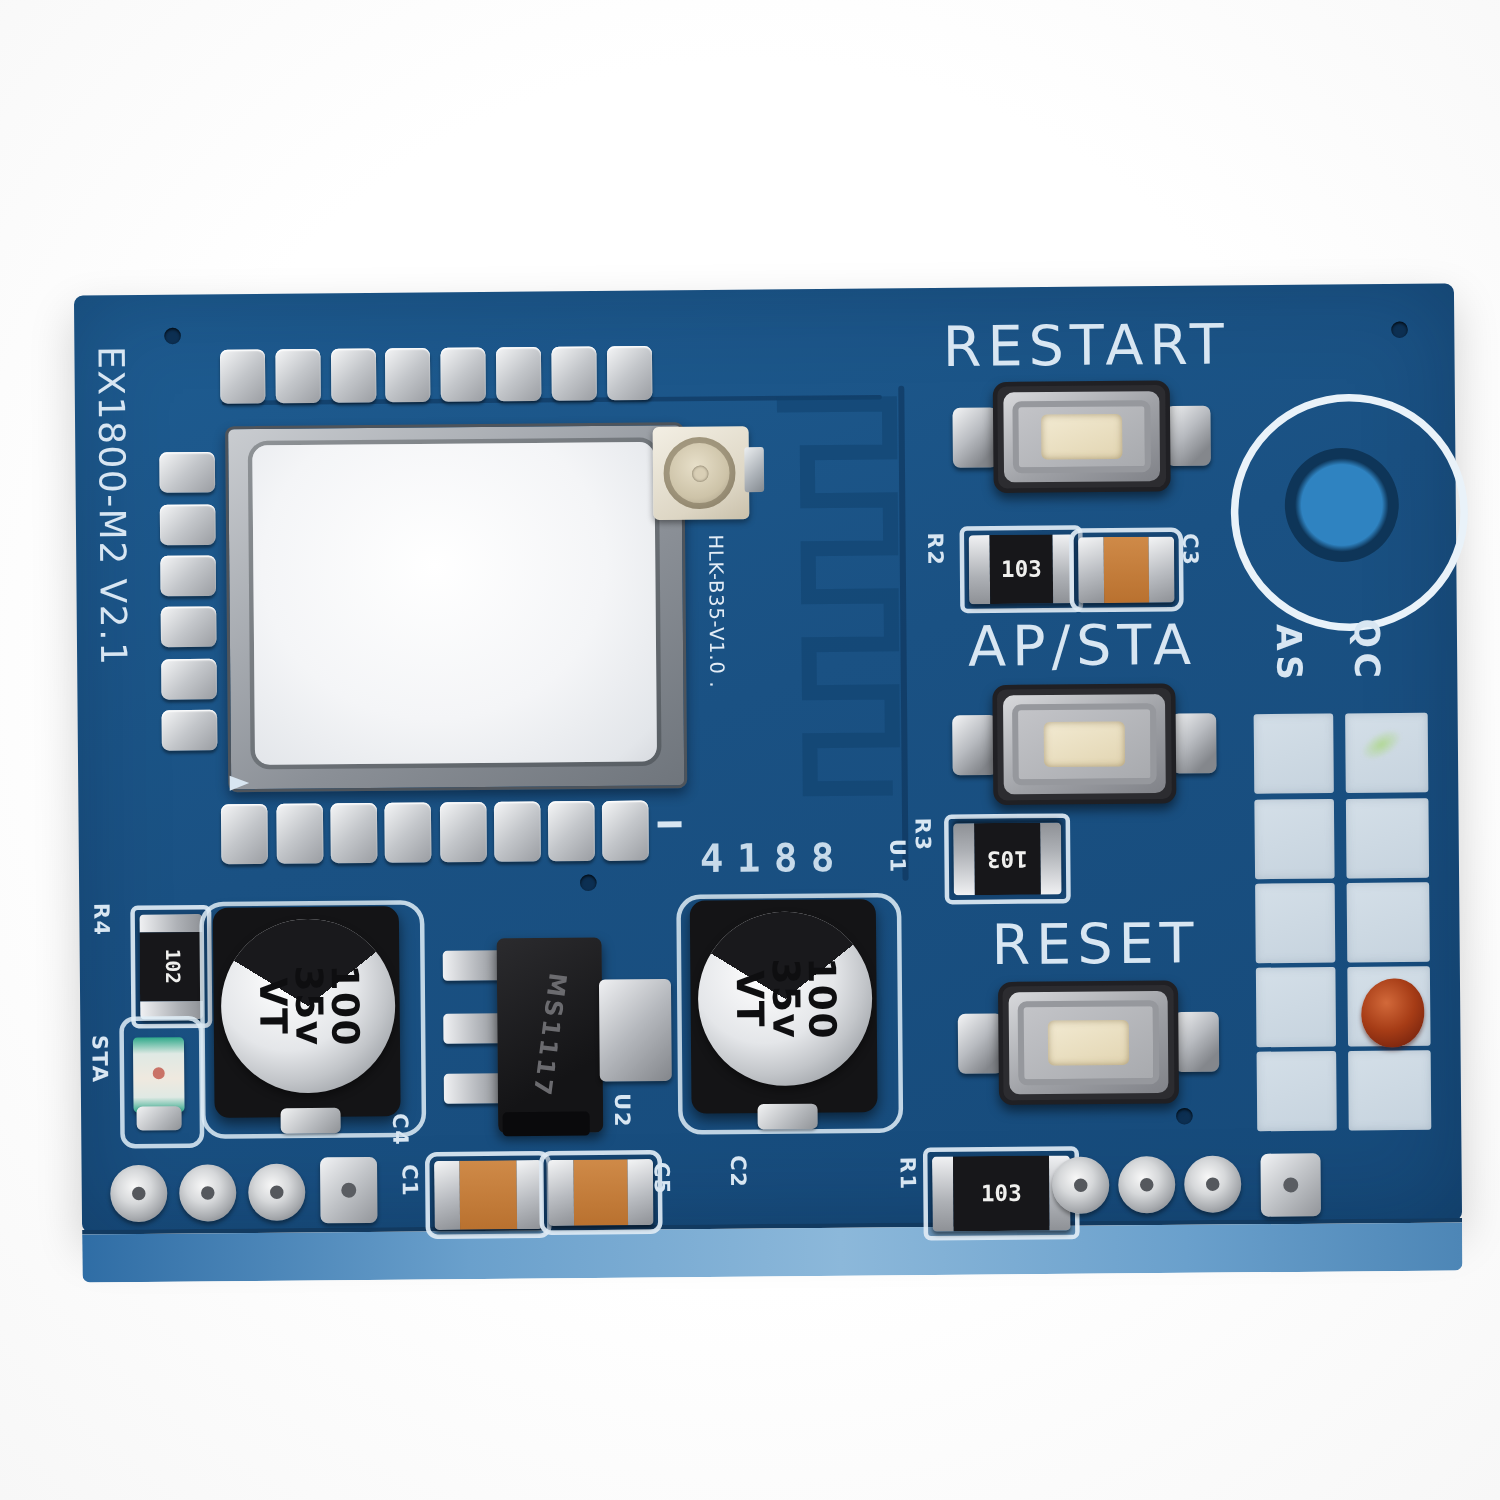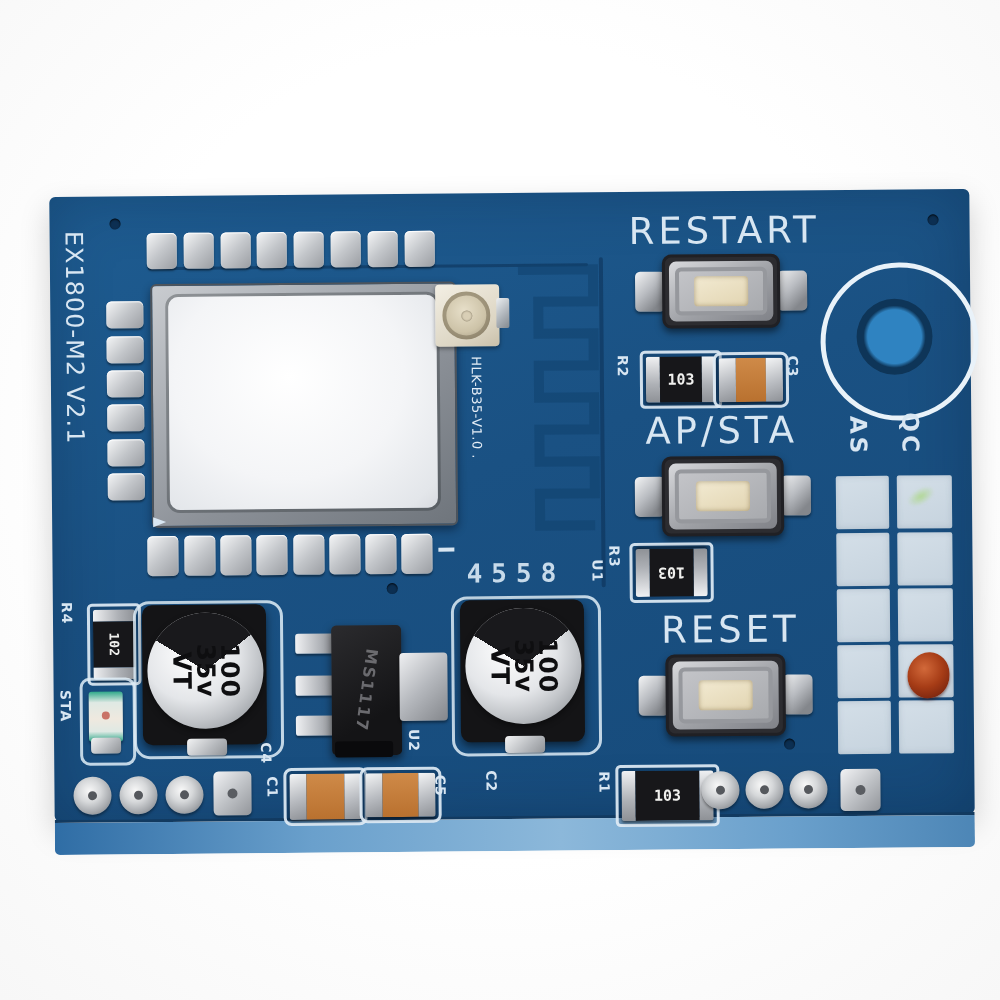--- a/index.html
+++ b/index.html
@@ -139,21 +139,21 @@
   <div class="abs cpad" style="left:147px;top:533px;width:31px;height:40px;"></div>
   <div class="abs cpad" style="left:184px;top:533px;width:31px;height:40px;"></div>
   <div class="abs cpad" style="left:220px;top:533px;width:31px;height:40px;"></div>
   <div class="abs cpad" style="left:256px;top:533px;width:31px;height:40px;"></div>
   <div class="abs cpad" style="left:293px;top:533px;width:31px;height:40px;"></div>
   <div class="abs cpad" style="left:329px;top:533px;width:31px;height:40px;"></div>
   <div class="abs cpad" style="left:365px;top:533px;width:31px;height:40px;"></div>
   <div class="abs cpad" style="left:401px;top:533px;width:31px;height:40px;"></div>
   <div class="abs" style="left:438px;top:547px;width:16px;height:4px;background:var(--silk);"></div>
 
-  <div class="abs datecode" style="left:466px;top:558px;">4558</div>
+  <div class="abs datecode" style="left:466px;top:558px;">4188</div>
   <div class="abs reflabel vtext" style="left:589px;top:560px;">U1</div>
 
   <div class="abs biglabel" style="left:631px;top:211px;">RESTART</div>
   <div class="abs btn" style="left:664px;top:256px;width:118px;height:74px;">
     <div class="tab l"></div>
     <div class="tab r"></div>
     <div class="shell"></div>
     <div class="metal"></div>
     <div class="ring"></div>
     <div class="cap"></div>

